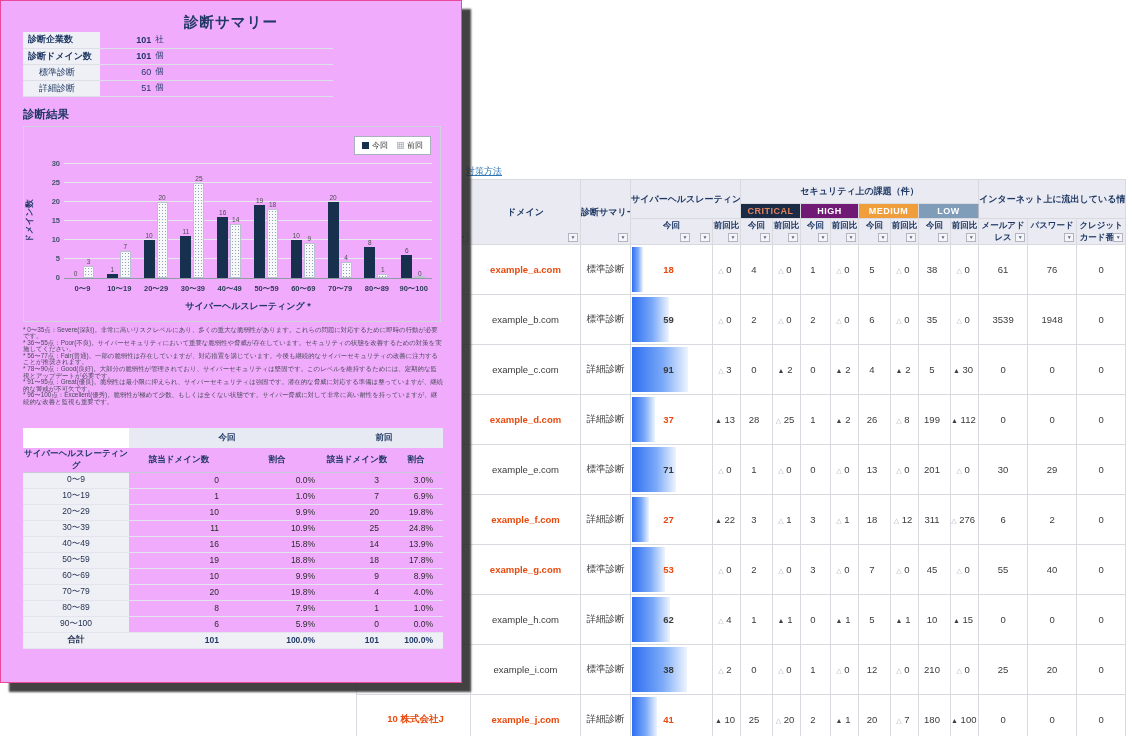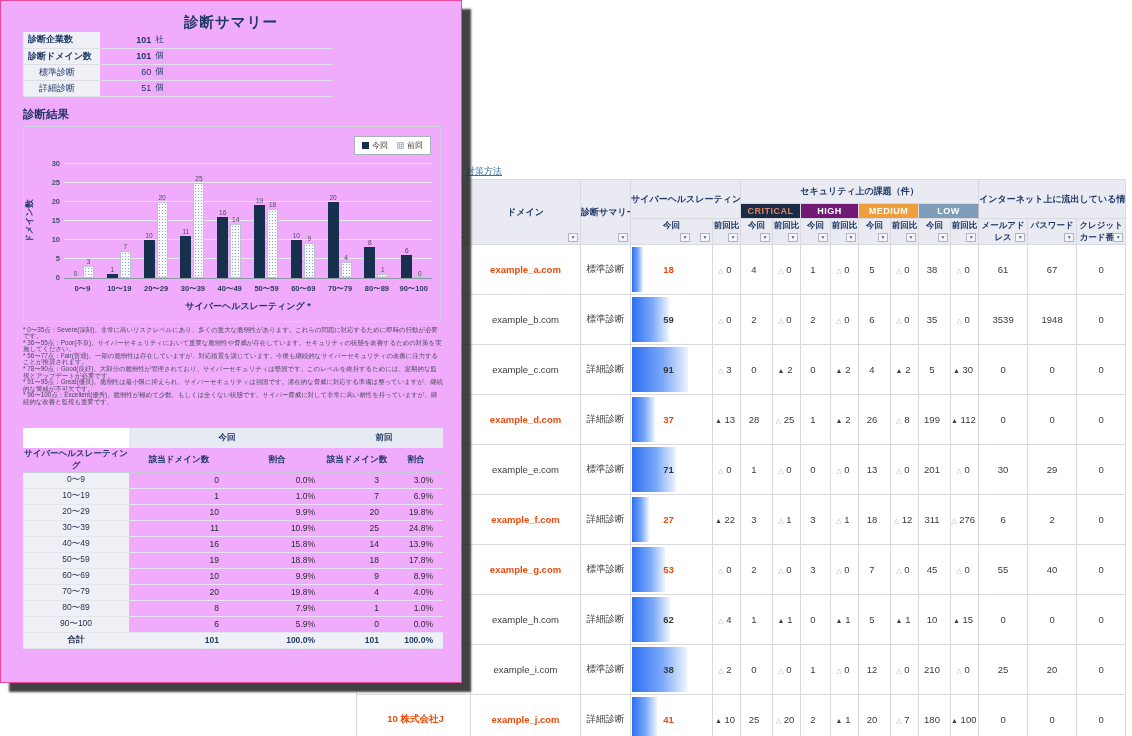--- a/index.html
+++ b/index.html
@@ -152,21 +152,21 @@
           <td class="delta"><span class="tri-flat">△</span><span> 0</span></td>
           <td class="num gsep">4</td>
           <td class="delta"><span class="tri-flat">△</span><span> 0</span></td>
           <td class="num">1</td>
           <td class="delta"><span class="tri-flat">△</span><span> 0</span></td>
           <td class="num">5</td>
           <td class="delta"><span class="tri-flat">△</span><span> 0</span></td>
           <td class="num">38</td>
           <td class="delta"><span class="tri-flat">△</span><span> 0</span></td>
           <td class="gsep">61</td>
-          <td>67</td>
+          <td>76</td>
           <td>0</td>
         </tr>
         <tr>
           <td class="lt"></td>
           <td>example_b.com</td>
           <td class="gsep">標準診断</td>
           <td class="rating gsep"><div class="rbar" style="width: 36.58px;"></div><span class="rval">59</span></td>
           <td class="delta"><span class="tri-flat">△</span><span> 0</span></td>
           <td class="num gsep">2</td>
           <td class="delta"><span class="tri-flat">△</span><span> 0</span></td>

